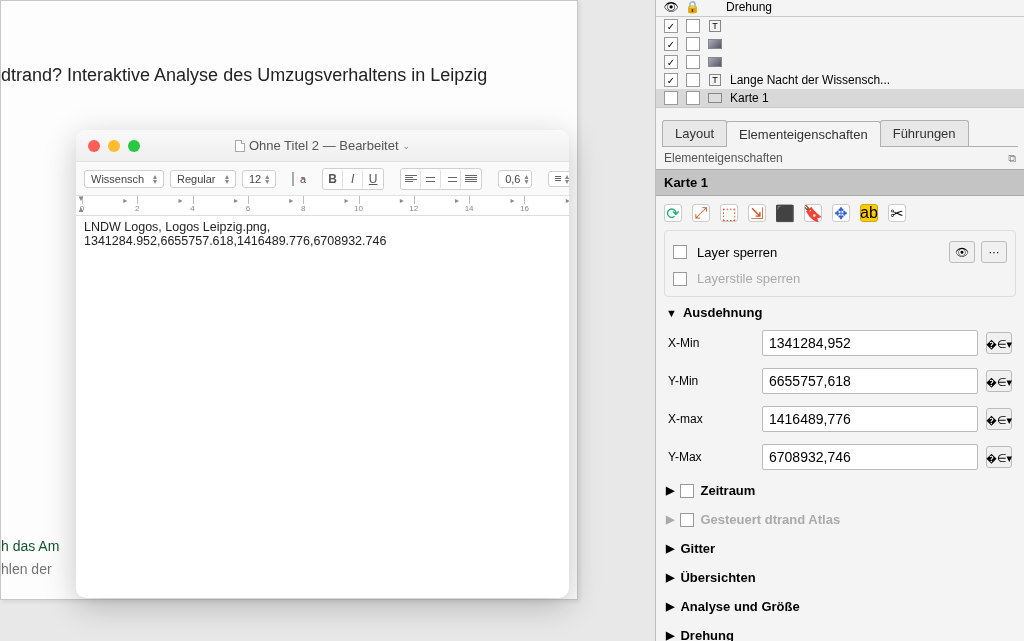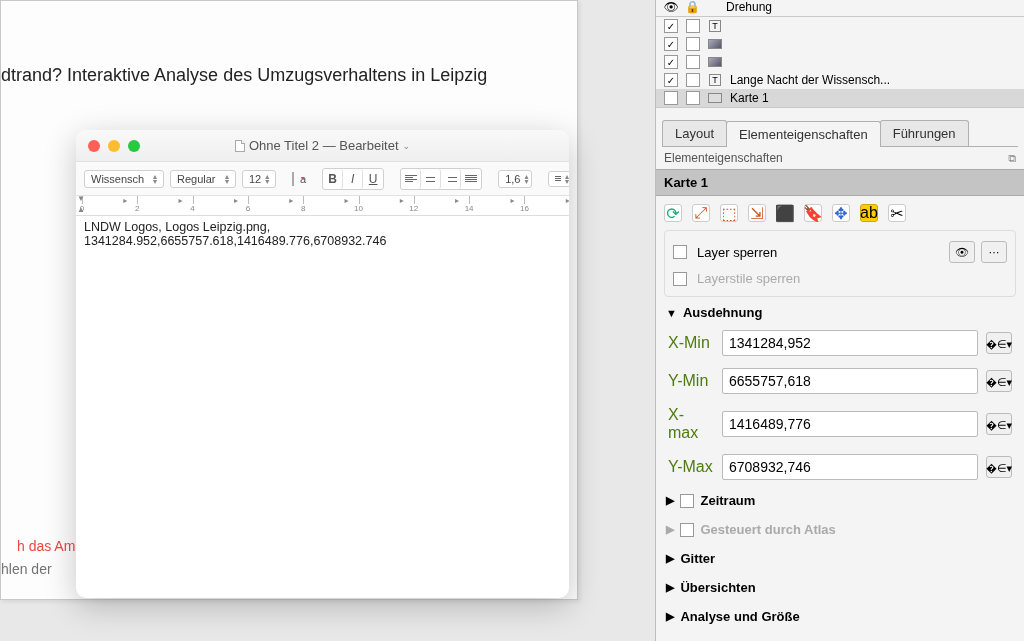--- a/index.html
+++ b/index.html
@@ -3,21 +3,21 @@
 <meta charset="utf-8">
 <style>
 * { box-sizing: border-box; margin: 0; padding: 0; font-family: -apple-system, "Helvetica Neue", Arial, sans-serif; }
 body { width: 1024px; height: 641px; background: #e8e8e8; overflow: hidden; position: relative; }
 
 
 .canvas-bg { position: absolute; left: 0; top: 0; width: 655px; height: 641px; background: #e8e8e8; }
 .canvas-page { position: absolute; left: 0; top: 0; width: 578px; height: 600px; background: #fdfdfd; border: 1px solid #c8c8c8; box-shadow: 2px 2px 4px rgba(0,0,0,0.08); }
 .canvas-title1 { position: absolute; left: 20px; top: 39px; font-size: 18px; color: #222; }
 .canvas-title2 { position: absolute; left: 0px; top: 64px; font-size: 18px; color: #222; }
-.canvas-footer1 { position: absolute; left: 0px; top: 537px; font-size: 14px; color: #ef4444; margin-left: 16px; }
+.canvas-footer1 { position: absolute; left: 0px; top: 537px; font-size: 14px; color: #14532d; }
 .canvas-footer2 { position: absolute; left: 0px; top: 560px; font-size: 14px; color: #737373; }
 
 
 .textedit { position: absolute; left: 76px; top: 130px; width: 493px; height: 468px; background: #fff; border-radius: 10px; box-shadow: 0 8px 32px rgba(0,0,0,0.22); overflow: hidden; }
 .titlebar { height: 32px; background: linear-gradient(#f9f9f9,#efefef); display: flex; align-items: center; padding: 0 12px; border-bottom: 1px solid #e0e0e0; position: relative; }
 .traffic { display: flex; gap: 8px; }
 .dot { width: 12px; height: 12px; border-radius: 50%; }
 .dot.red { background: #ff5f57; } .dot.yellow { background: #febc2e; } .dot.green { background: #28c840; }
 .win-title { position: absolute; left: 0; right: 0; text-align: center; font-size: 13px; color: #555; display: flex; align-items: center; justify-content: center; gap: 4px; }
 .win-title .chev { font-size: 9px; color: #888; }
@@ -65,22 +65,22 @@
 .icon-row { display: flex; gap: 10px; padding: 8px; align-items: center; }
 .icon-row span { font-size: 16px; }
 
 .prop-row { display: flex; align-items: center; font-size: 13px; padding: 4px 8px; gap: 6px; }
 .prop-row .chk { margin-right: 4px; }
 .disabled { color: #aaa; }
 .section-h { display: flex; align-items: center; font-size: 13px; font-weight: bold; padding: 8px 10px 4px 10px; gap: 6px; }
 .section-h .tw { font-size: 11px; }
 
 .ext-row { display: flex; align-items: center; padding: 6px 12px; gap: 8px; }
-.ext-label { width: 46px; font-size: 16px; color: #4d7c0f; }
-.ext-input { flex: 1; border: 1px solid #bbb; background: #fff; padding: 4px 6px; font-size: 14px; border-radius: 2px; }
+.ext-label { width: 46px; font-size: 12px; color: #000000; }
+.ext-input { flex: 1; border: 1px solid #bbb; background: #fff; padding: 4px 6px; font-size: 14px; border-radius: 2px; margin-left: 40px; }
 .ext-btn { width: 26px; height: 22px; border: 1px solid #bbb; background: #f0f0f0; border-radius: 3px; display: flex; align-items: center; justify-content: center; font-size: 11px; }
 
 .sec-collapsed { display: flex; align-items: center; font-size: 13px; font-weight: bold; padding: 7px 10px; gap: 6px; }
 .sec-collapsed .tw { font-size: 11px; }
 .sec-collapsed .chk { font-weight: normal; }
 
 .ico-img { display:inline-block; width:14px; height:10px; background:linear-gradient(135deg,#aab,#556); border:1px solid #888; }
 .ico-t { display:inline-block; width:12px; height:12px; border:1px solid #888; font-size:9px; text-align:center; line-height:11px; }
 .ico-map { display:inline-block; width:14px; height:10px; background:#ddd; border:1px solid #888; }
 .ico-doc { display:inline-block; width:10px; height:12px; background:#fff; border:1px solid #aaa; position:relative; }
@@ -172,21 +172,21 @@
           <div class="align-lines">
             <span></span>
             <span></span>
             <span></span>
             <span></span>
           </div>
         </div>
     </div>
     <div class="tb-sep"></div>
     <div class="tb-sel" style="min-width:34px">
-        <span>1,6</span>
+        <span>0,6</span>
         <span class="arr">▴<br>▾</span>
       </div>
     <div class="tb-sep"></div>
     <div class="tb-sel" style="min-width:28px">
         <div class="align-lines" style="width:10px">
           <span></span>
           <span></span>
           <span></span>
         </div>
         <span class="arr">▴<br>▾</span>
@@ -376,21 +376,21 @@
   </div>
 
   <div class="sec-collapsed">
       <span class="tw">▶</span>
       <span class="chk"></span>
       <span>Zeitraum</span>
     </div>
   <div class="sec-collapsed disabled">
       <span class="tw">▶</span>
       <span class="chk"></span>
-      <span>Gesteuert durch Atlas</span>
+      <span>Gesteuert dtrand Atlas</span>
     </div>
   <div class="sec-collapsed">
       <span class="tw">▶</span>
       <span>Gitter</span>
     </div>
   <div class="sec-collapsed">
       <span class="tw">▶</span>
       <span>Übersichten</span>
     </div>
   <div class="sec-collapsed">

